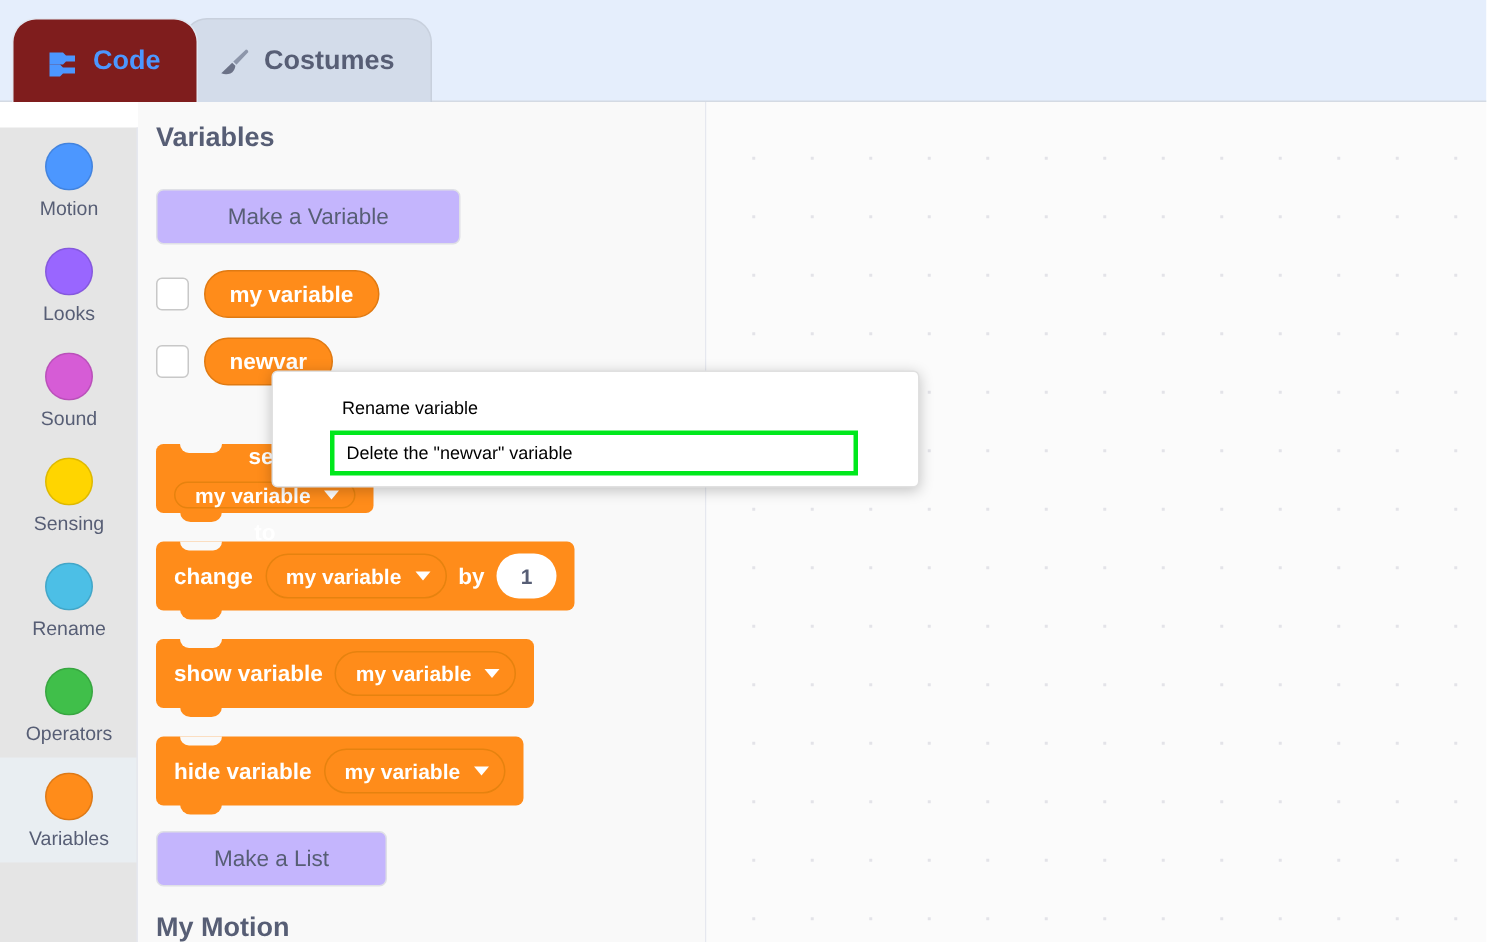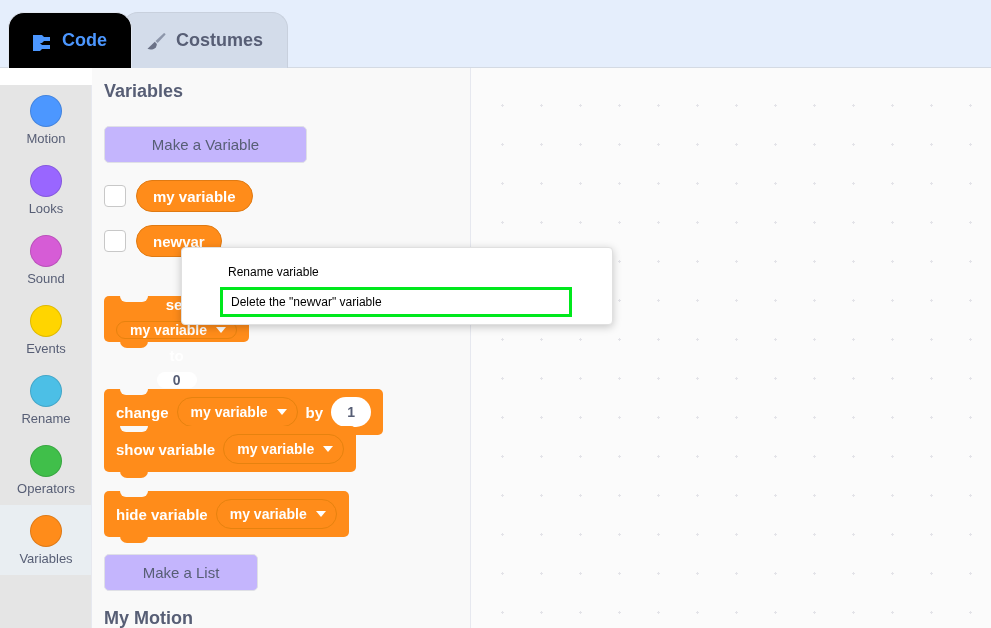--- a/index.html
+++ b/index.html
@@ -21,21 +21,21 @@
   .tab {
     display: flex; align-items: center; gap: 9px;
     height: 56px; padding: 0 24px 0 22px;
     border-top-left-radius: 16px; border-top-right-radius: 16px;
     background: #d3dcea;
     color: #575e75; font-size: 18px; font-weight: bold;
     border: 1px solid #c8d0dd; border-bottom: none;
     margin-right: -10px; position: relative;
   }
   .tab.active {
-    background: #000000; color: #4c97ff; z-index: 5;
+    background: #7f1d1d; color: #4c97ff; z-index: 5;
     border-color: #e2e8f2;
   }
   .tab:nth-child(2) { z-index: 3; }
   .tab:nth-child(3) { z-index: 2; }
   .tab-icon { display: block; width: 22px; height: 22px; flex: none; }
 
   
   .body-area {
     position: absolute; left: 0; top: 68px; width: 991px; height: 560px;
     background: #ffffff;
@@ -115,21 +115,21 @@
     width: 28px; height: 7px; background: #ff8c1a;
     border-bottom-left-radius: 7px; border-bottom-right-radius: 7px;
   }
   
   .stack::before {
     content: ""; position: absolute; left: 16px; top: 0;
     width: 28px; height: 6px; background: #f9f9f9;
     border-bottom-left-radius: 7px; border-bottom-right-radius: 7px;
   }
   #blk-set { top: 228px; flex-direction: column; }
-  #blk-change { top: 293px; margin-top: 28px; }
+  #blk-change { top: 293px; }
   #blk-show { top: 358px; }
   #blk-hide { top: 423px; }
 
   .dropdown {
     height: 30px; border-radius: 15px; padding: 0 10px 0 13px;
     background: #ff8c1a; border: 1px solid #e6820f;
     display: flex; align-items: center; gap: 9px;
     color: #ffffff; font-size: 14px; font-weight: bold;
     cursor: pointer;
   }
@@ -217,21 +217,21 @@
       <div class="cat">
         <span class="cat-dot" style="background:#9966ff"></span>
         <span class="cat-label">Looks</span>
       </div>
       <div class="cat">
         <span class="cat-dot" style="background:#d65cd6"></span>
         <span class="cat-label">Sound</span>
       </div>
       <div class="cat">
         <span class="cat-dot" style="background:#ffd500"></span>
-        <span class="cat-label">Events</span>
+        <span class="cat-label">Sensing</span>
       </div>
       <div class="cat">
         <span class="cat-dot" style="background:#4cbfe6"></span>
         <span class="cat-label">Rename</span>
       </div>
       <div class="cat">
         <span class="cat-dot" style="background:#40bf4a"></span>
         <span class="cat-label">Operators</span>
       </div>
       <div class="cat selected">

